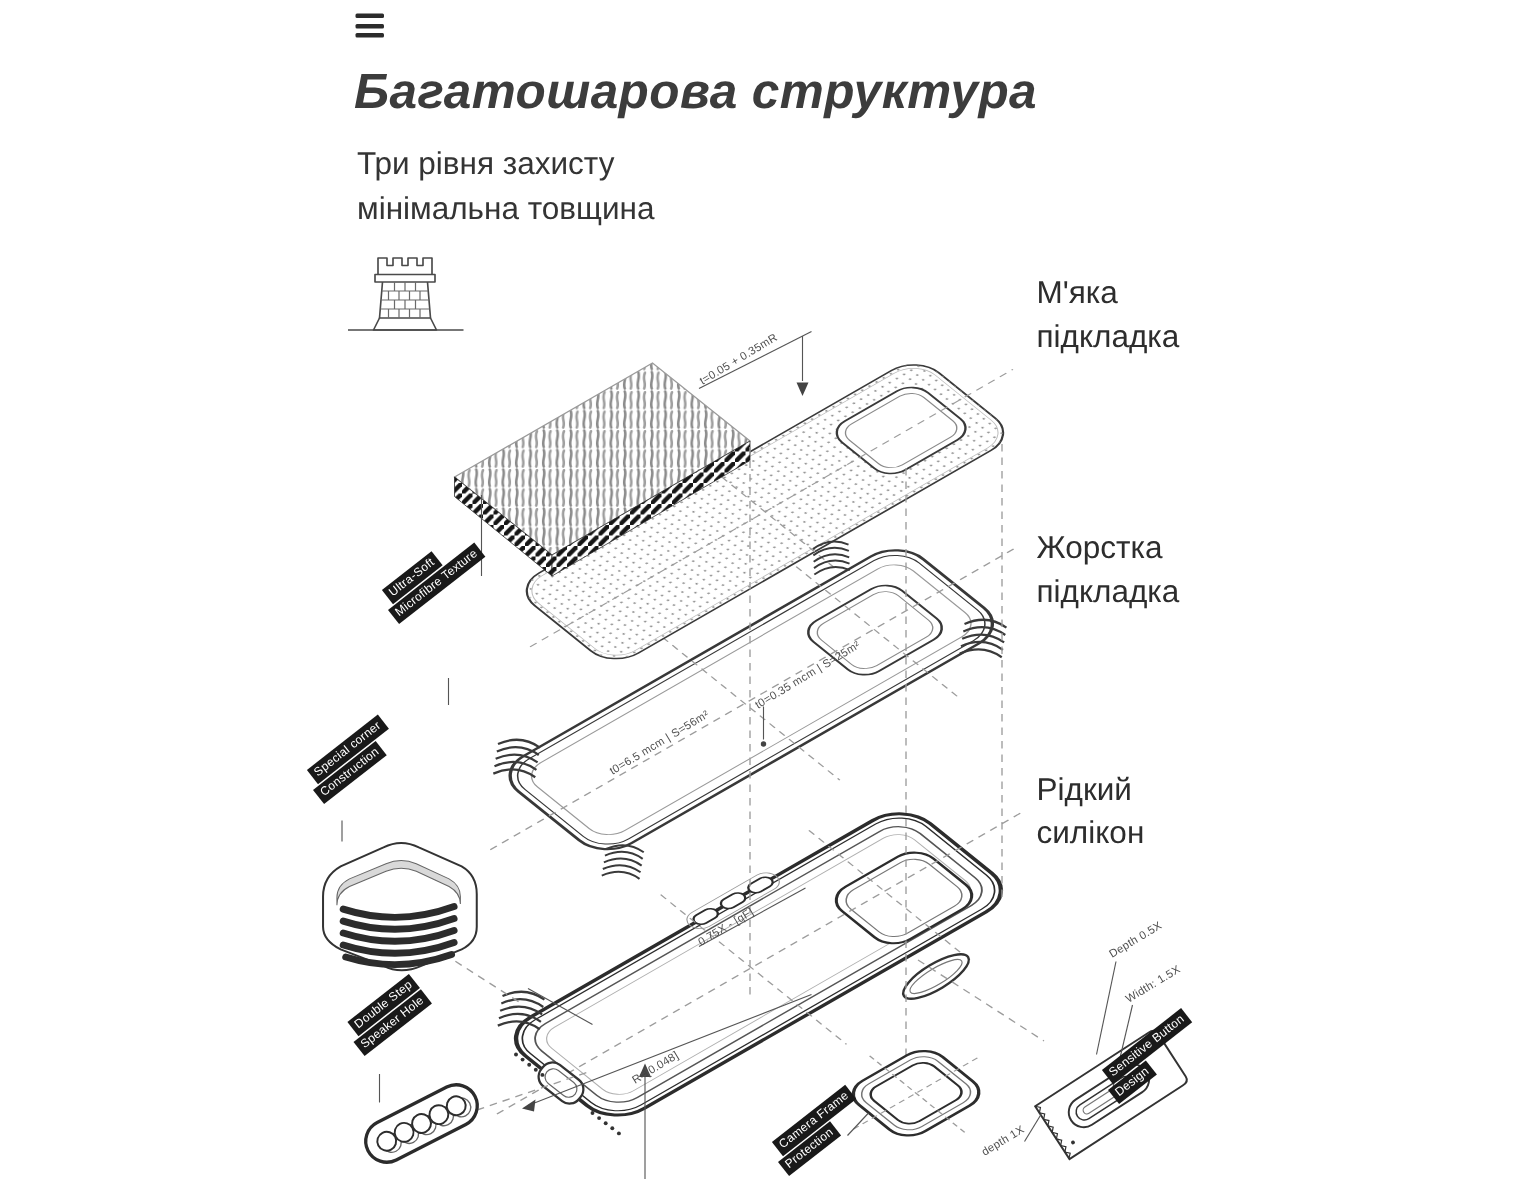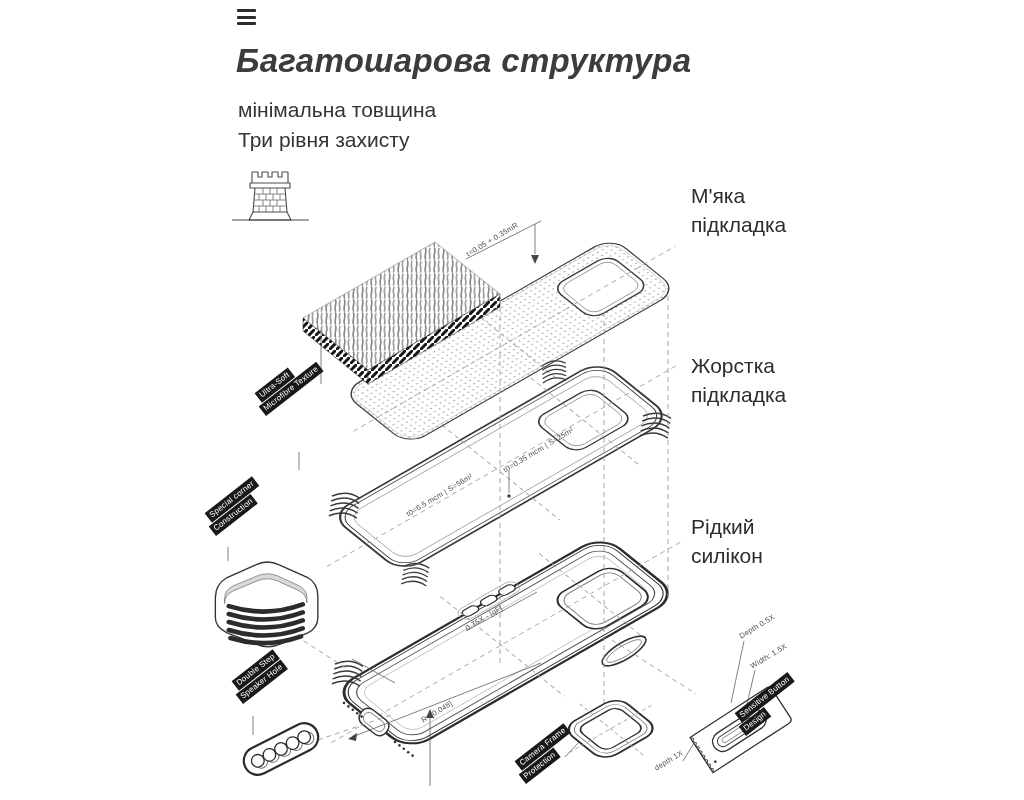--- a/index.html
+++ b/index.html
@@ -238,22 +238,22 @@
     </g>
   </svg>
 
   <div class="hamburger">
     <i></i>
     <i></i>
     <i></i>
   </div>
   <h1 class="title">Багатошарова структура</h1>
   <div class="subtitle">
+    <div>Три рівня захисту</div>
     <div>мінімальна товщина</div>
-    <div>Три рівня захисту</div>
   </div>
 
   <div class="callout co-1">
     <div>М'яка</div>
     <div>підкладка</div>
   </div>
   <div class="callout co-3">
     <div>Рідкий</div>
     <div>силікон</div>
   </div>

